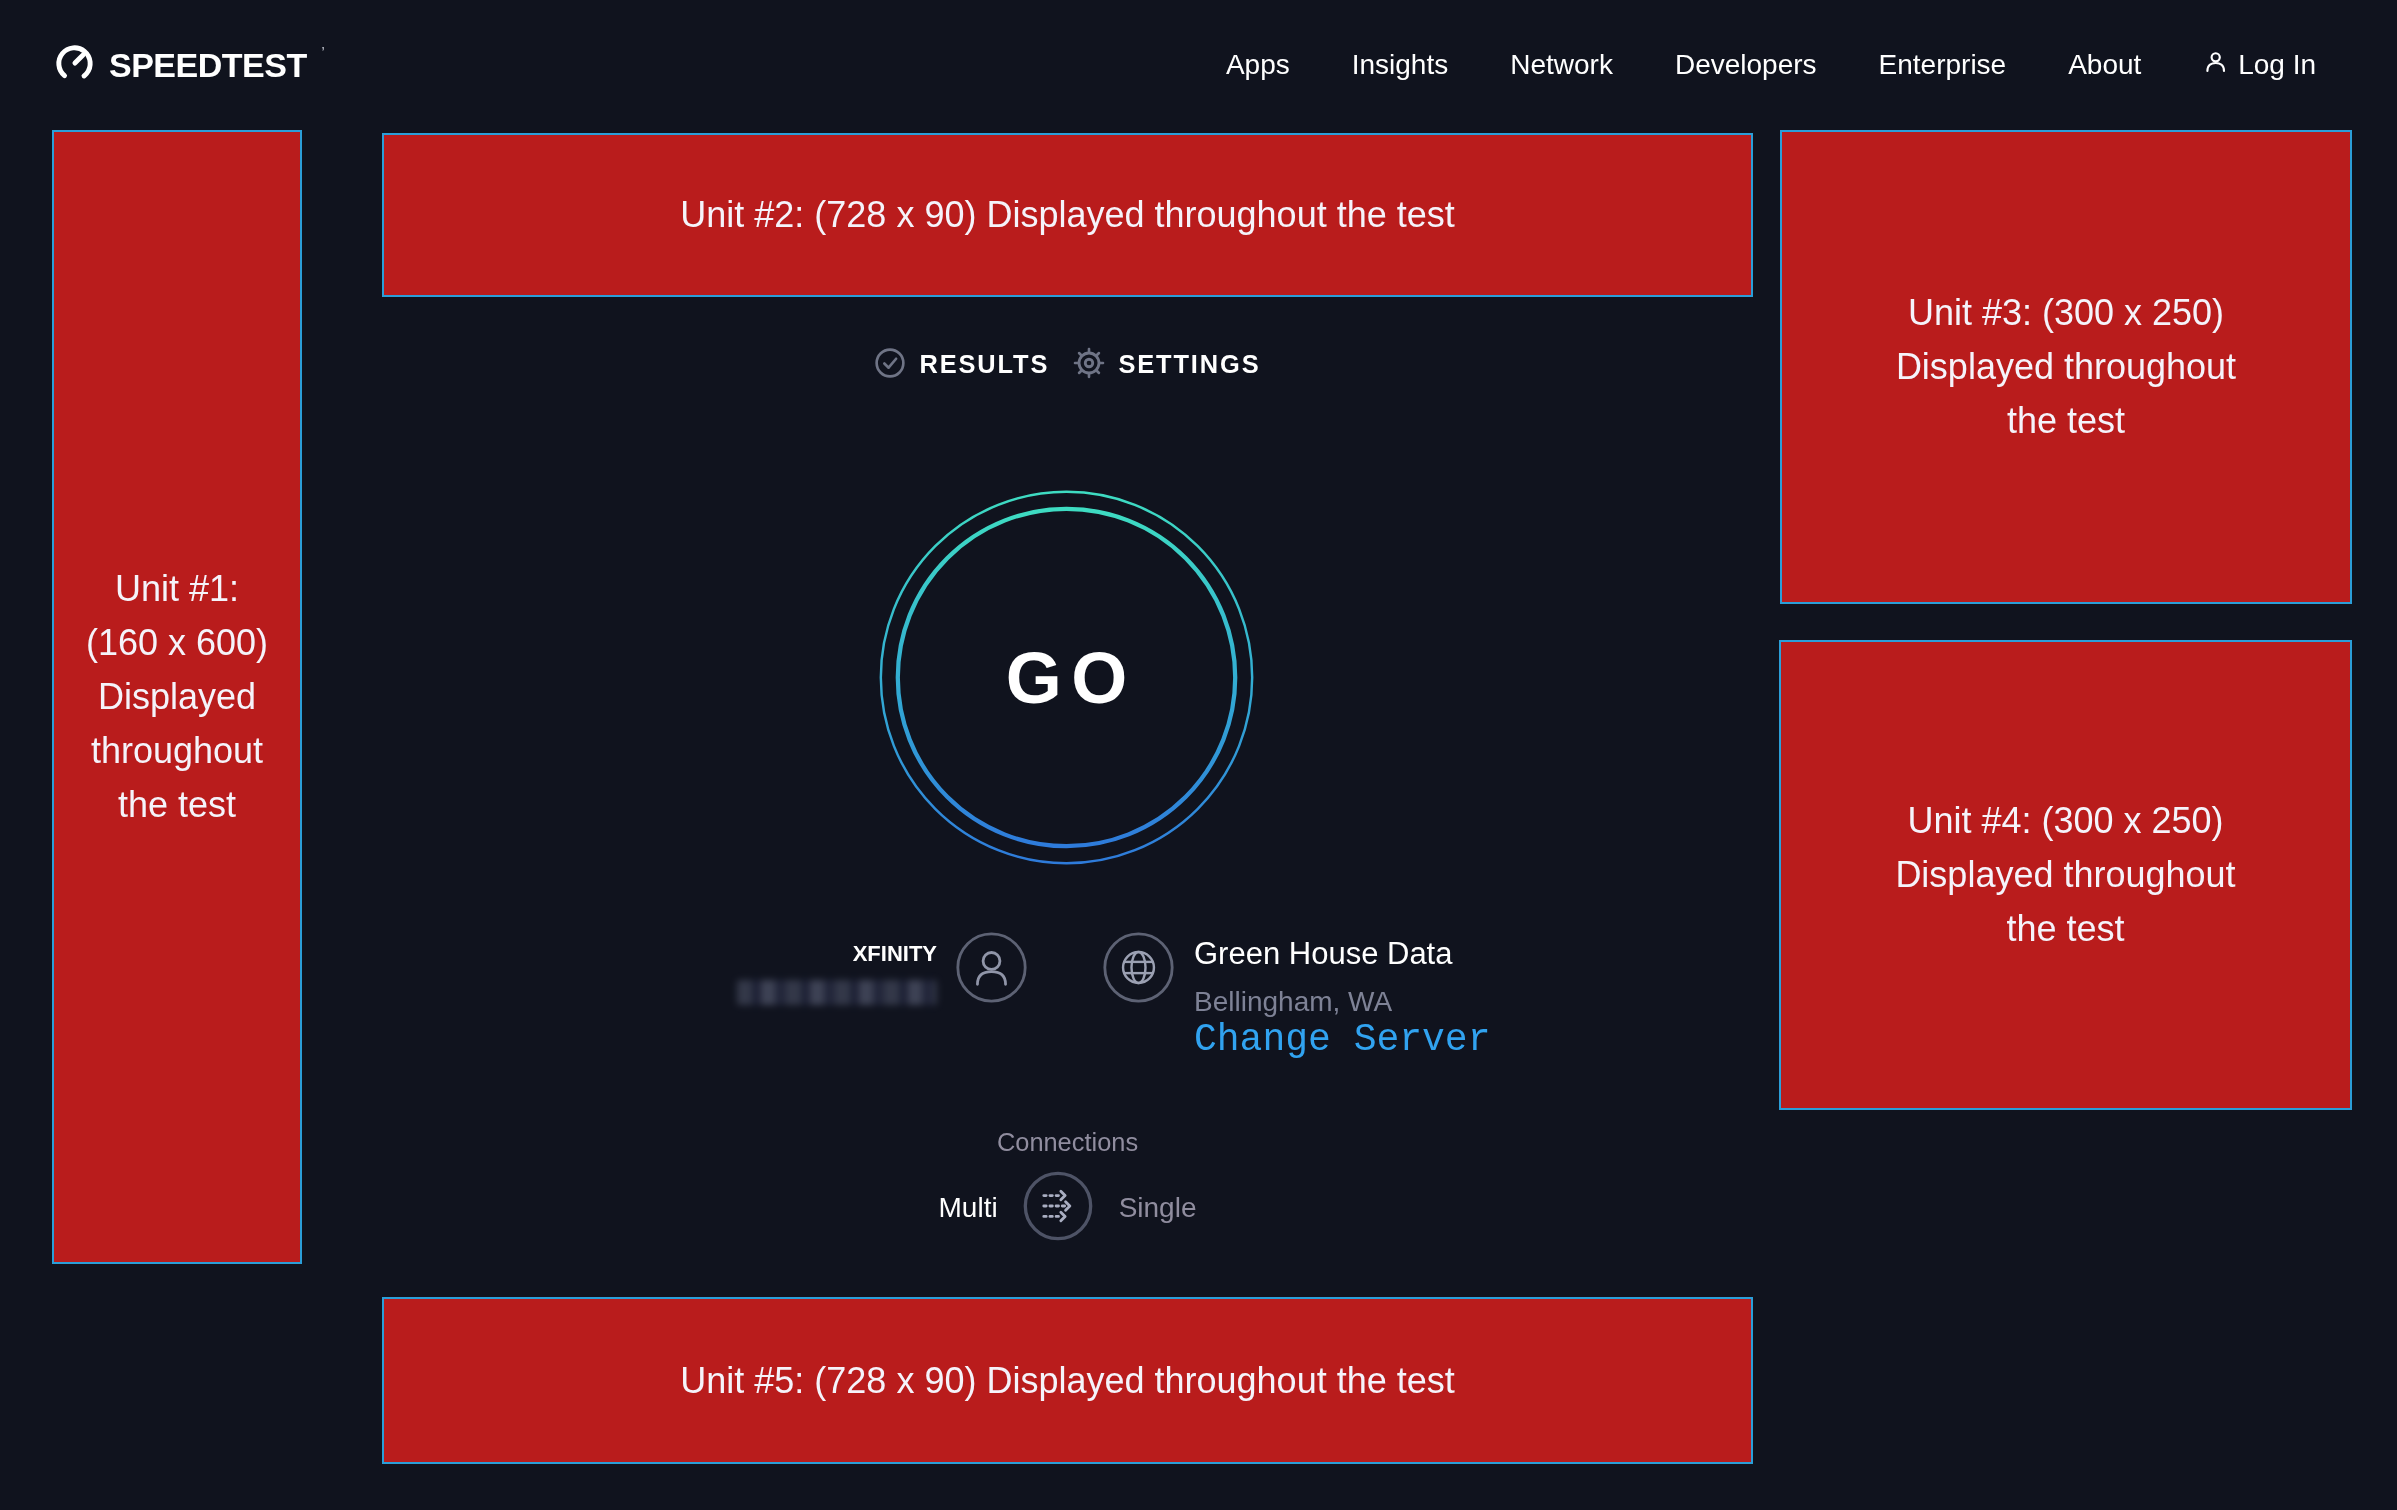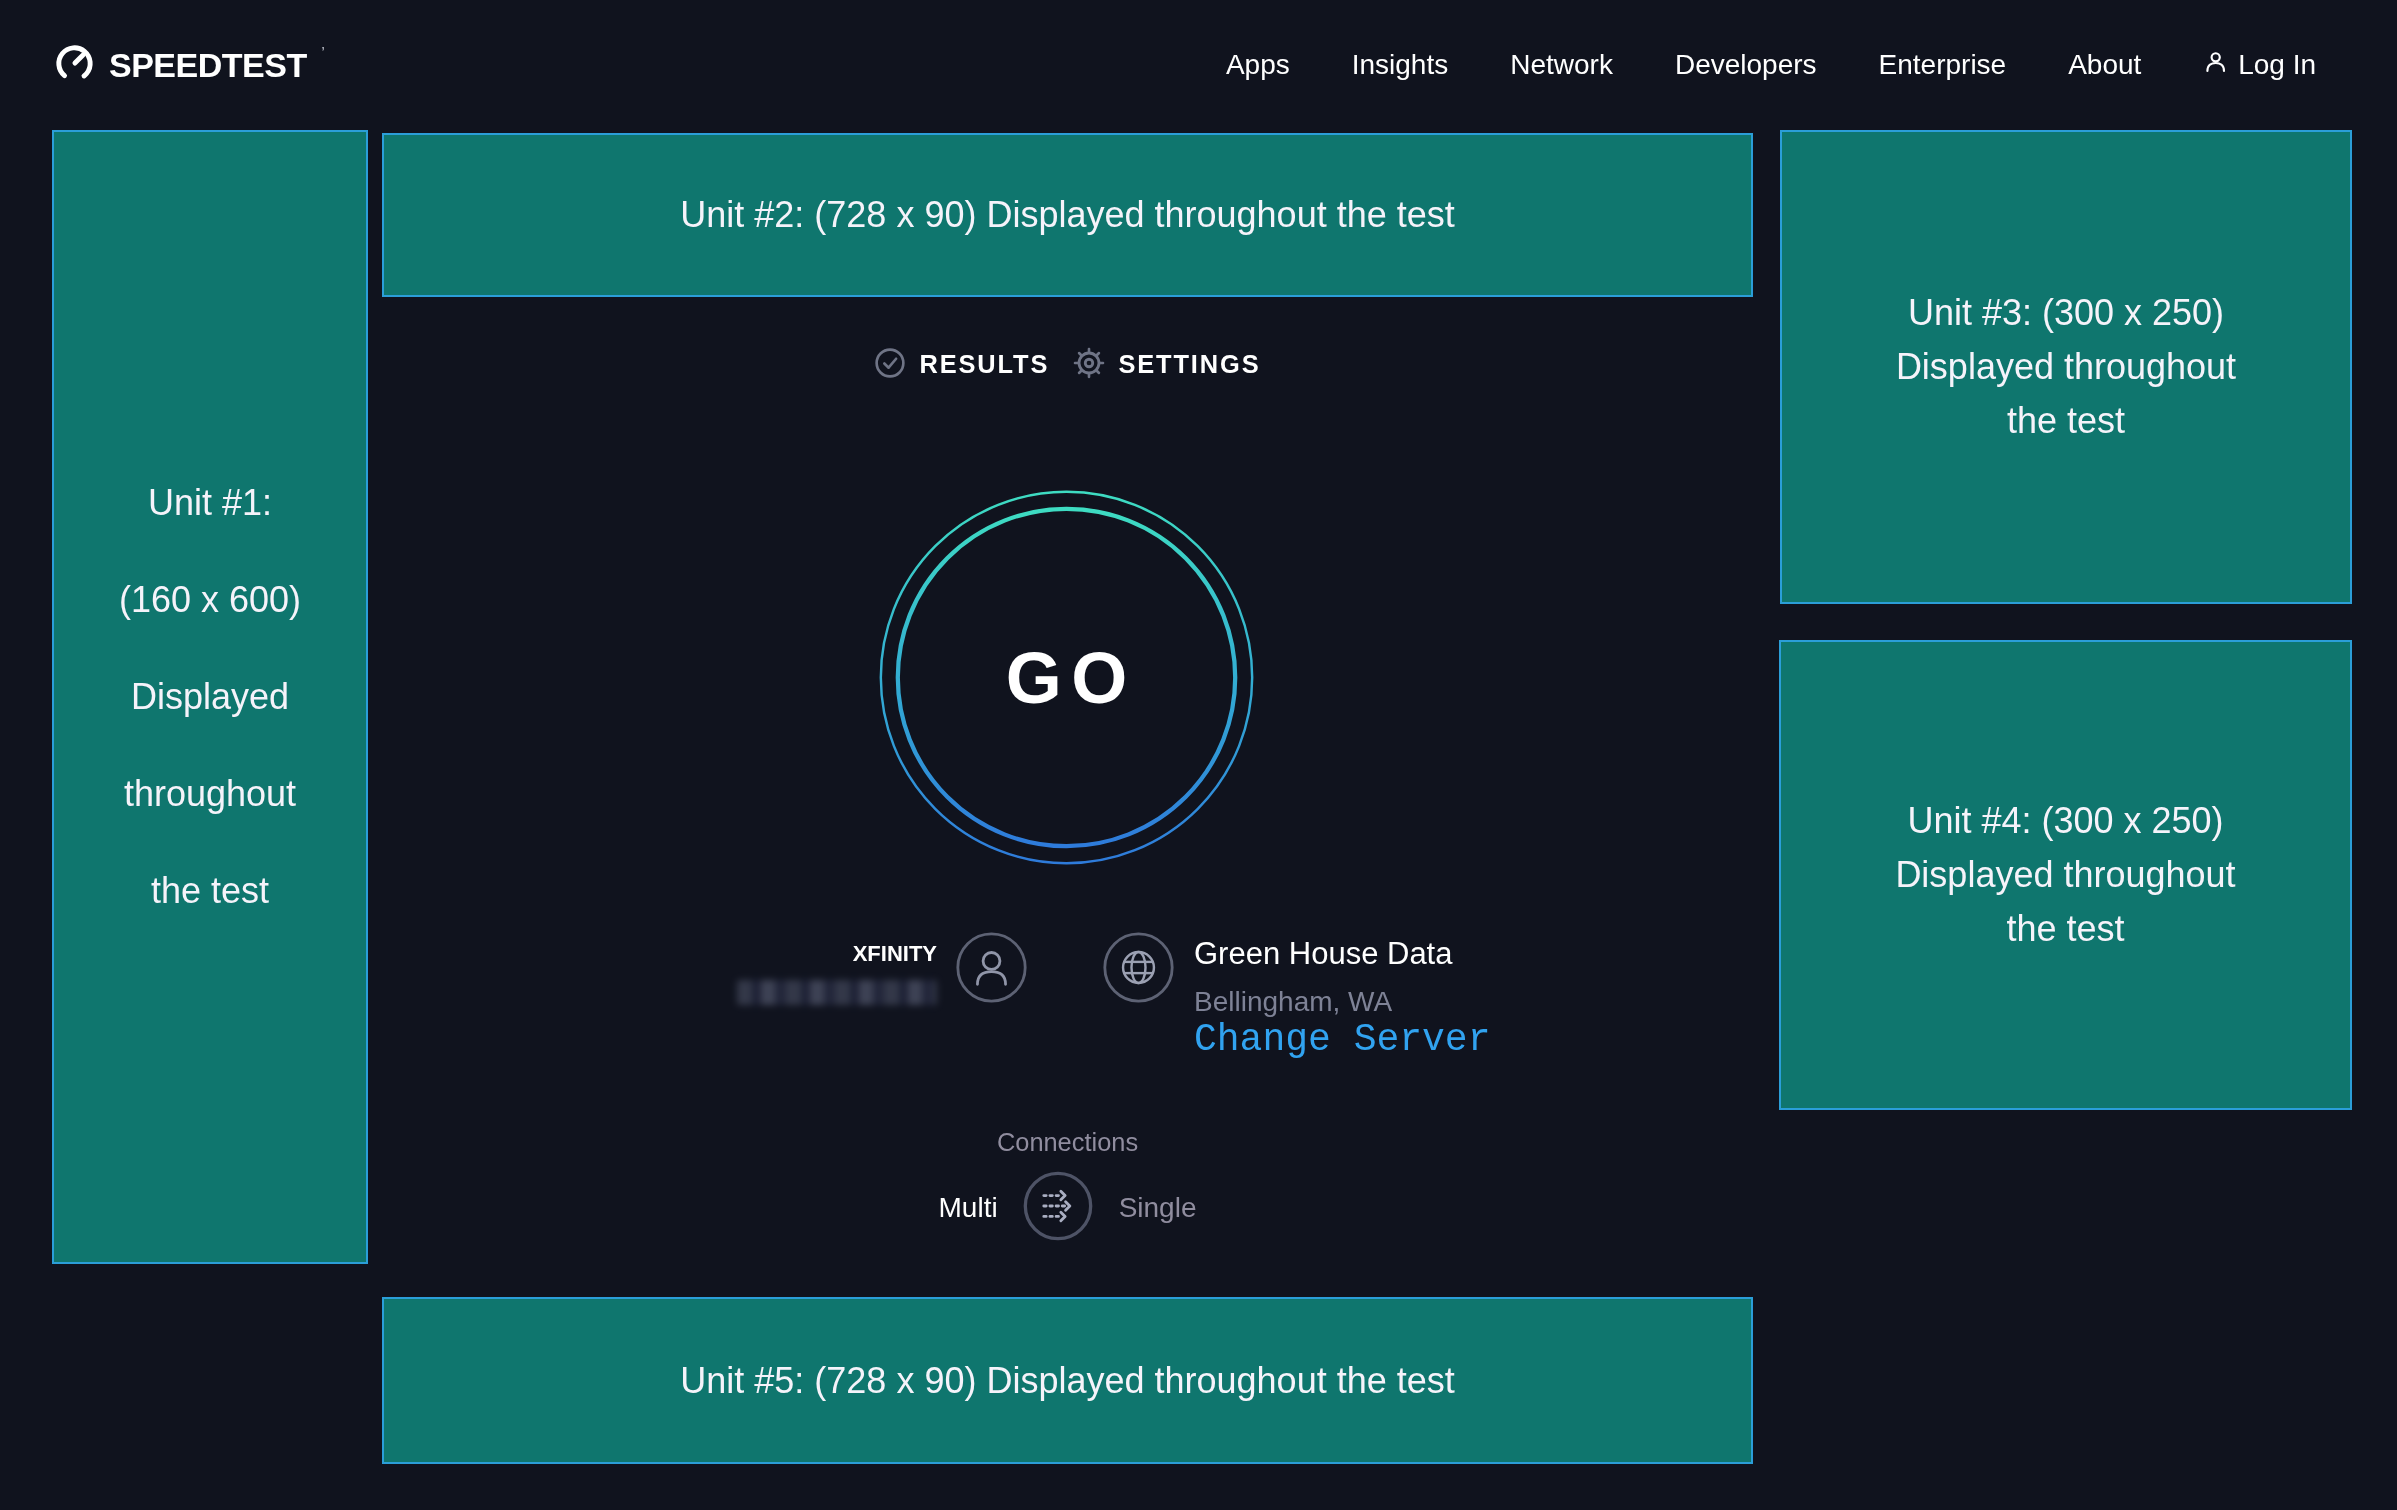--- a/index.html
+++ b/index.html
@@ -14,24 +14,24 @@
   .header{position:absolute;left:0;top:0;width:100%;height:130px;
     display:flex;align-items:center;justify-content:space-between;
     padding:0 81px 0 53px;}
   .brand{display:flex;align-items:center;gap:13px;cursor:pointer;}
   .brand-text{font-size:34px;font-weight:bold;letter-spacing:-0.5px;color:#fff;position:relative;}
   .brand-tm{font-size:14px;position:relative;top:-13px;left:1.9px;color:#cfd2dc;}
   .nav{display:flex;align-items:center;gap:62px;}
   .nav-item{font-size:28px;font-weight:500;color:#fff;cursor:pointer;white-space:nowrap;}
   .login{display:flex;align-items:center;gap:9.4px;}
   
-  .ad{position:absolute;background:#0f766e;border:2.8px solid #2b9ed8;
+  .ad{position:absolute;background:#b91c1c;border:2.8px solid #2b9ed8;
     display:flex;flex-direction:column;align-items:center;justify-content:center;
     text-align:center;color:#f5f3fa;font-size:36px;line-height:54px;}
-  .ad-unit1{left:52px;top:130px;width:316px;height:1134px;gap:43px;}
+  .ad-unit1{left:52px;top:130px;width:250px;height:1134px;}
   .ad-unit2{left:382px;top:133px;width:1371px;height:164px;}
   .ad-unit3{left:1780px;top:130px;width:572px;height:474px;}
   .ad-unit4{left:1779px;top:640px;width:573px;height:470px;}
   .ad-unit5{left:382px;top:1297px;width:1371px;height:167px;}
   
   .tabs-row{position:absolute;left:382px;top:331px;width:1371px;height:66px;
     display:flex;align-items:center;justify-content:center;gap:24px;}
   .tab{display:flex;align-items:center;gap:13px;cursor:pointer;}
   .tab-label{font-size:25.4px;font-weight:bold;letter-spacing:1.9px;color:#fff;}
   

